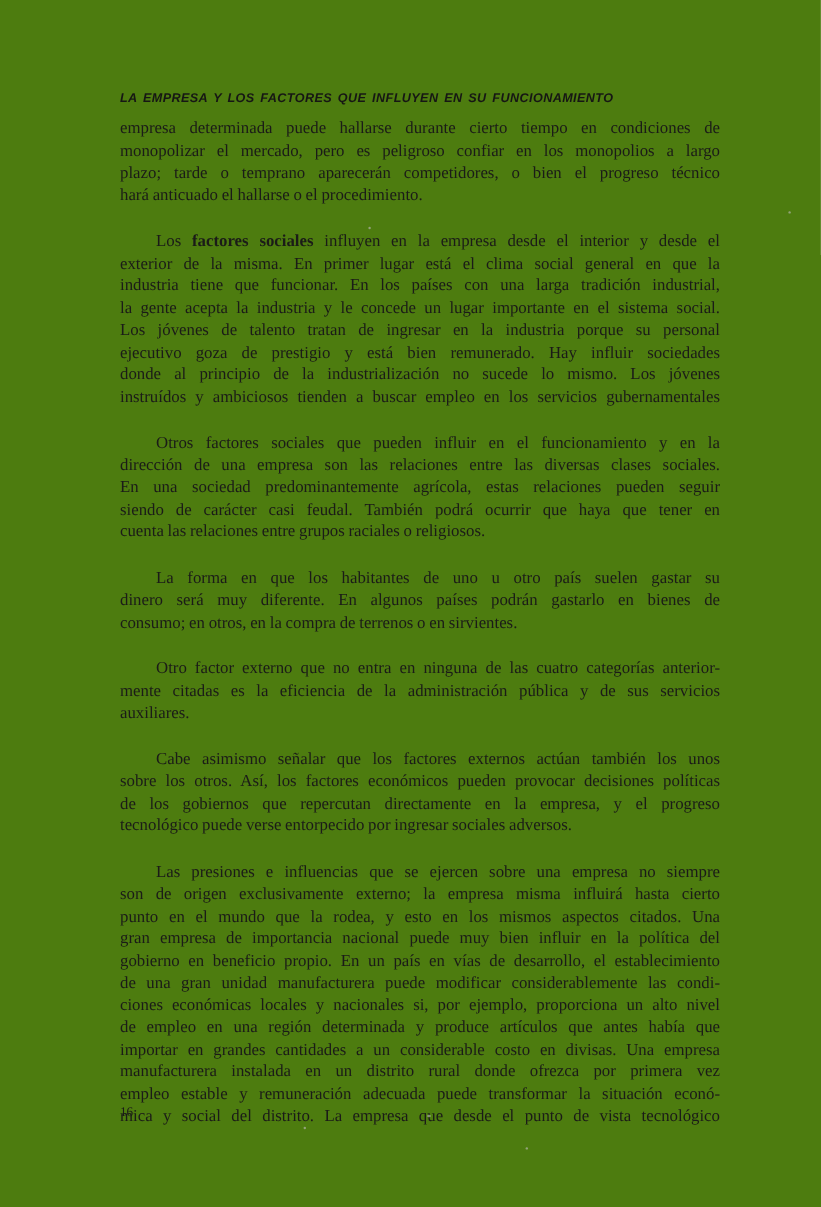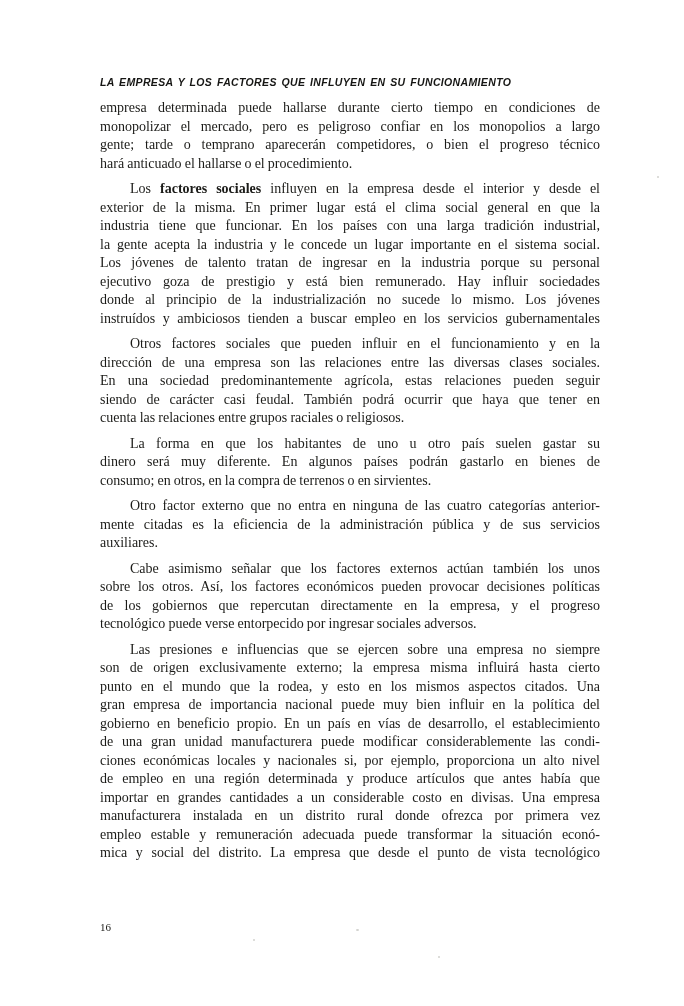--- a/index.html
+++ b/index.html
@@ -5,21 +5,21 @@
   html,body{margin:0;padding:0;}
   body{
     background:#e9e9e6;
     font-family:"Liberation Serif","DejaVu Serif",serif;
   }
   .page{
     position:relative;
     width:684px;
     height:1006px;
     margin:0 auto;
-    background:#ffffff;
+    background:#4d7c0f;
     overflow:hidden;
     color:#1b1b18;
   }
   .running-header{
     position:absolute;
     left:100px;
     top:76px;
     width:520px;
     font-family:"Liberation Sans","DejaVu Sans",sans-serif;
     font-style:italic;
@@ -33,21 +33,21 @@
   .page-body{
     position:absolute;
     left:100px;
     top:99px;
     width:500px;
     font-size:14px;
     line-height:18.5px;
     word-spacing:-0.4px;
   }
   .para{margin:0;}
-  .para + .para{margin-top:7px;}
+  .para + .para{margin-top:20px;}
   .line{
     text-align:justify;
     text-align-last:justify;
     white-space:normal;
   }
   .line.lastline{
     text-align-last:left;
   }
   .para.indent .line:first-child{
     text-indent:30px;
@@ -70,21 +70,21 @@
 </head>
 <body>
 
 <div class="page">
   <div class="running-header">LA EMPRESA Y LOS FACTORES QUE INFLUYEN EN SU FUNCIONAMIENTO</div>
 
   <div class="page-body">
       <div class="para">
         <div class="line"><span>empresa determinada puede hallarse durante cierto tiempo en condiciones de</span></div>
         <div class="line"><span>monopolizar el mercado, pero es peligroso confiar en los monopolios a largo</span></div>
-        <div class="line"><span>gente; tarde o temprano aparecerán competidores, o bien el progreso técnico</span></div>
+        <div class="line"><span>plazo; tarde o temprano aparecerán competidores, o bien el progreso técnico</span></div>
         <div class="line lastline"><span>hará anticuado el hallarse o el procedimiento.</span></div>
       </div>
       <div class="para indent">
         <div class="line"><span>Los </span><span class="b">factores sociales</span><span> influyen en la empresa desde el interior y desde el</span></div>
         <div class="line"><span>exterior de la misma. En primer lugar está el clima social general en que la</span></div>
         <div class="line"><span>industria tiene que funcionar. En los países con una larga tradición industrial,</span></div>
         <div class="line"><span>la gente acepta la industria y le concede un lugar importante en el sistema social.</span></div>
         <div class="line"><span>Los jóvenes de talento tratan de ingresar en la industria porque su personal</span></div>
         <div class="line"><span>ejecutivo goza de prestigio y está bien remunerado. Hay influir sociedades</span></div>
         <div class="line"><span>donde al principio de la industrialización no sucede lo mismo. Los jóvenes</span></div>

